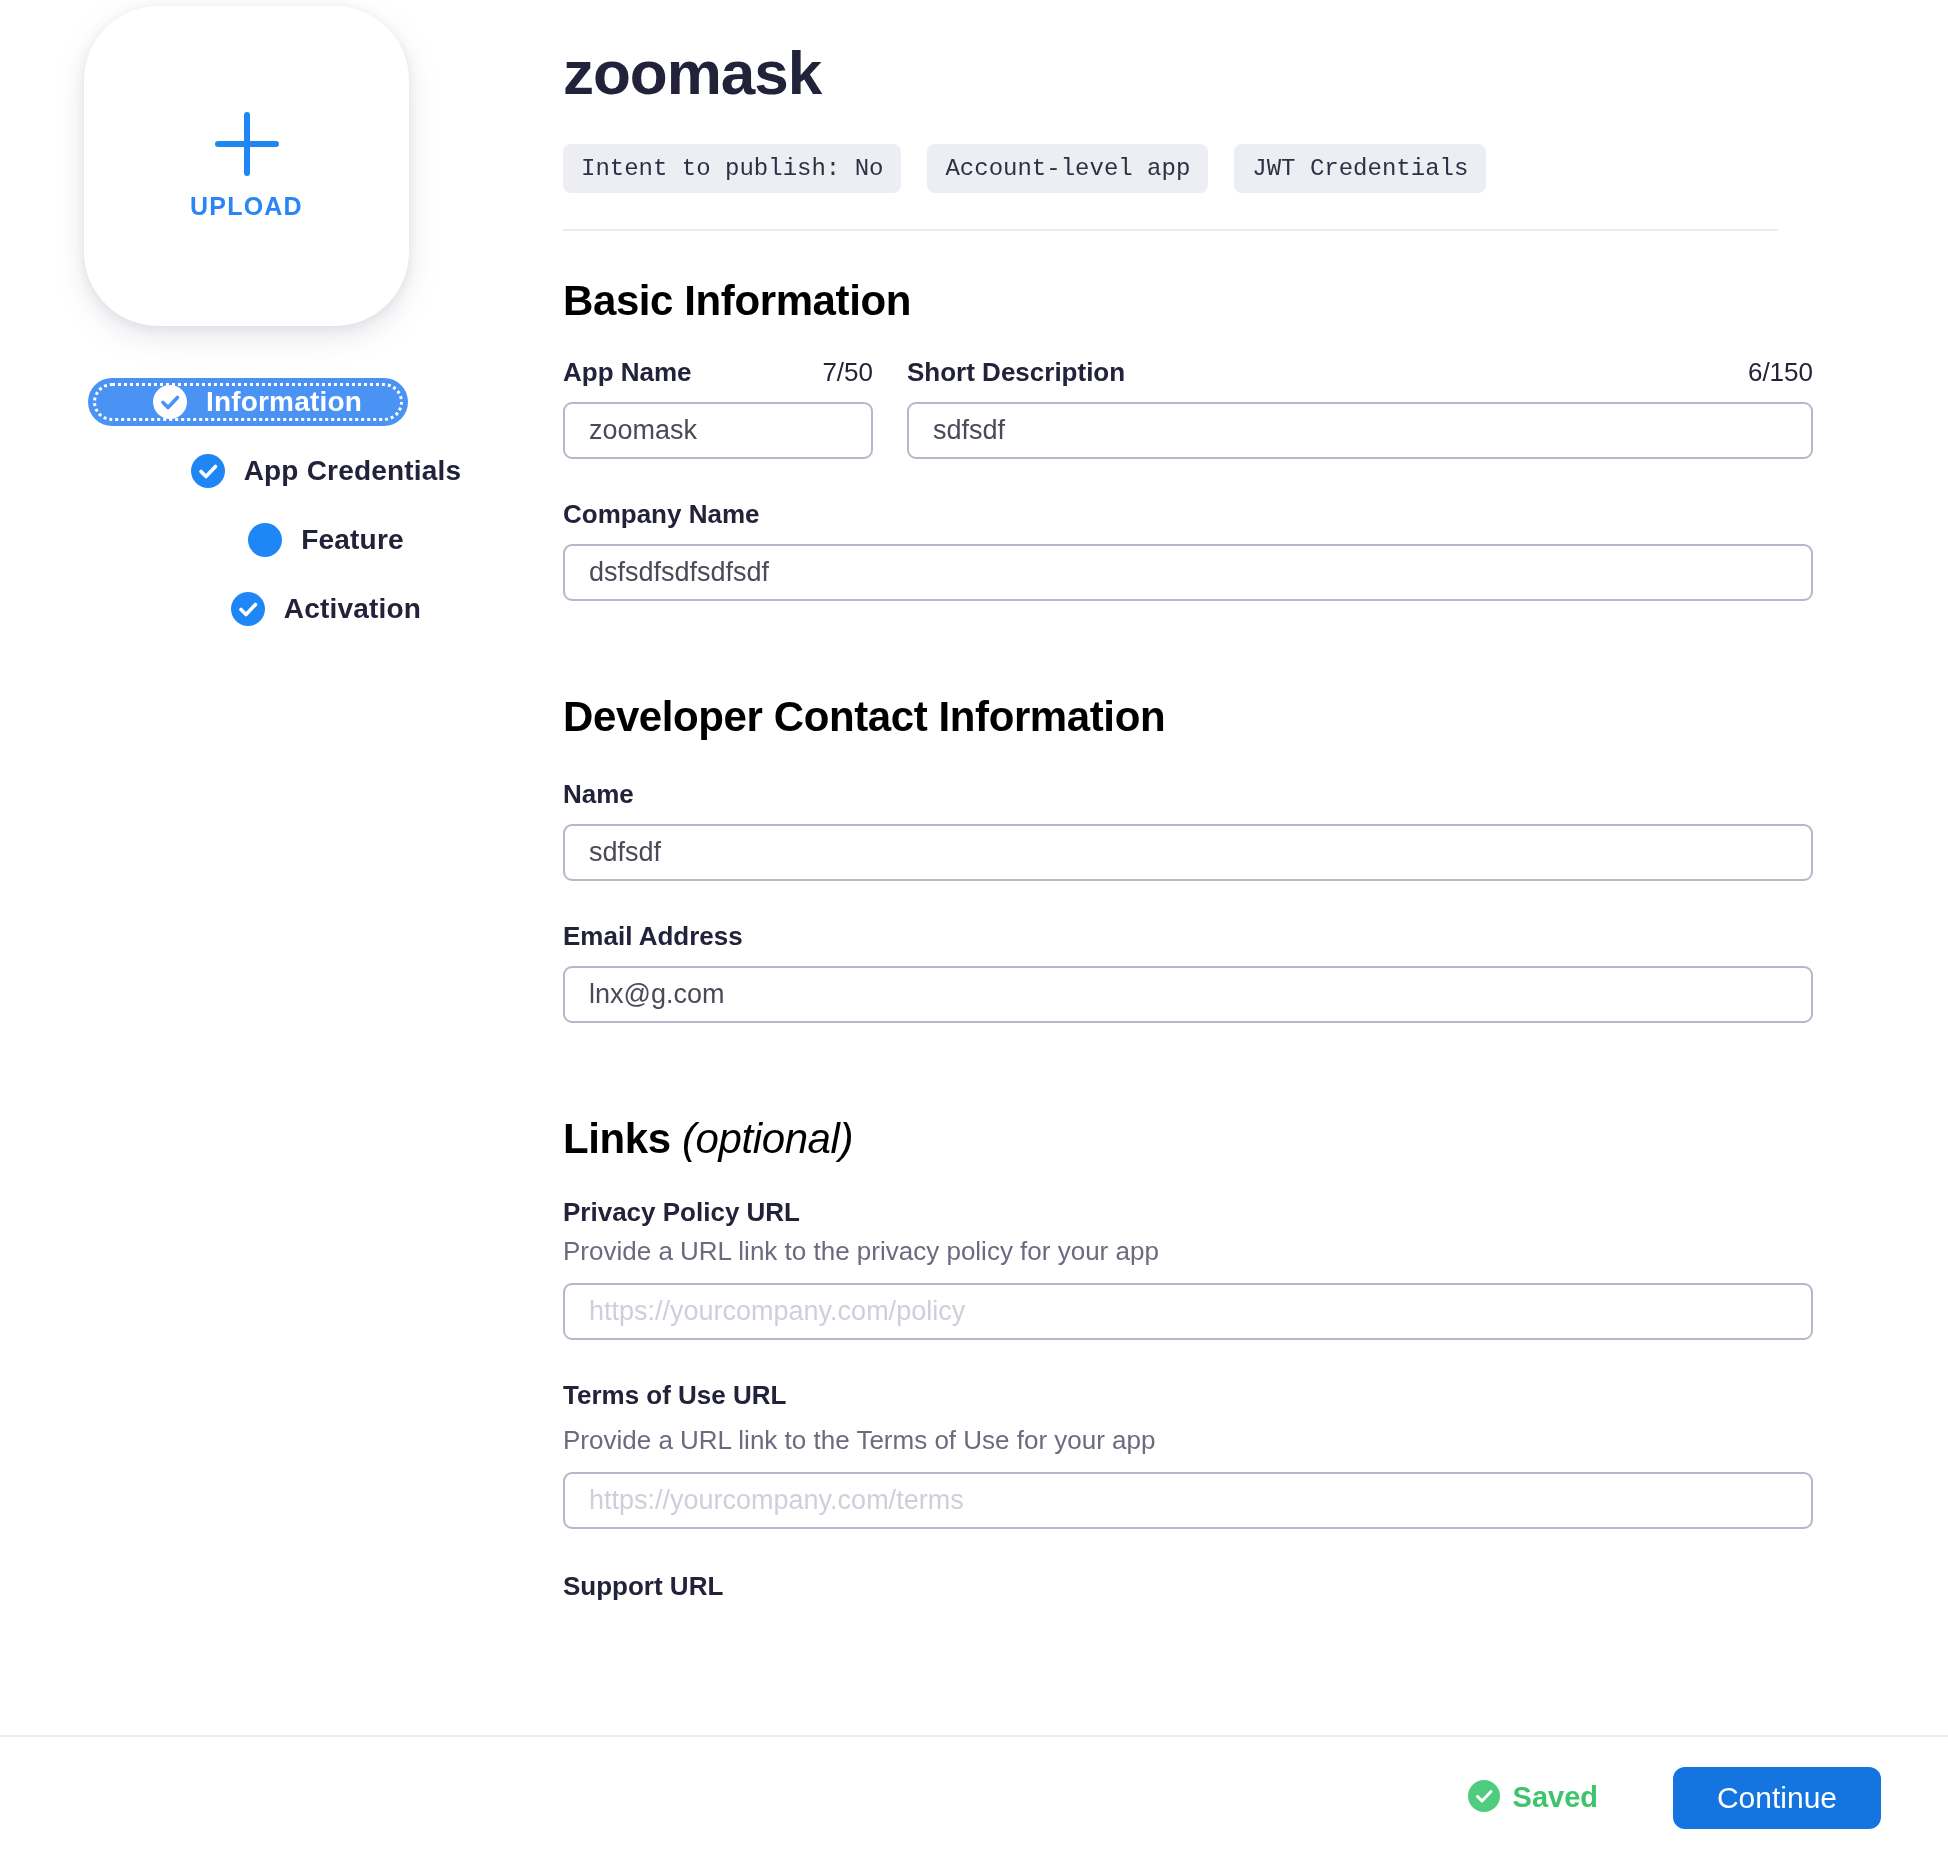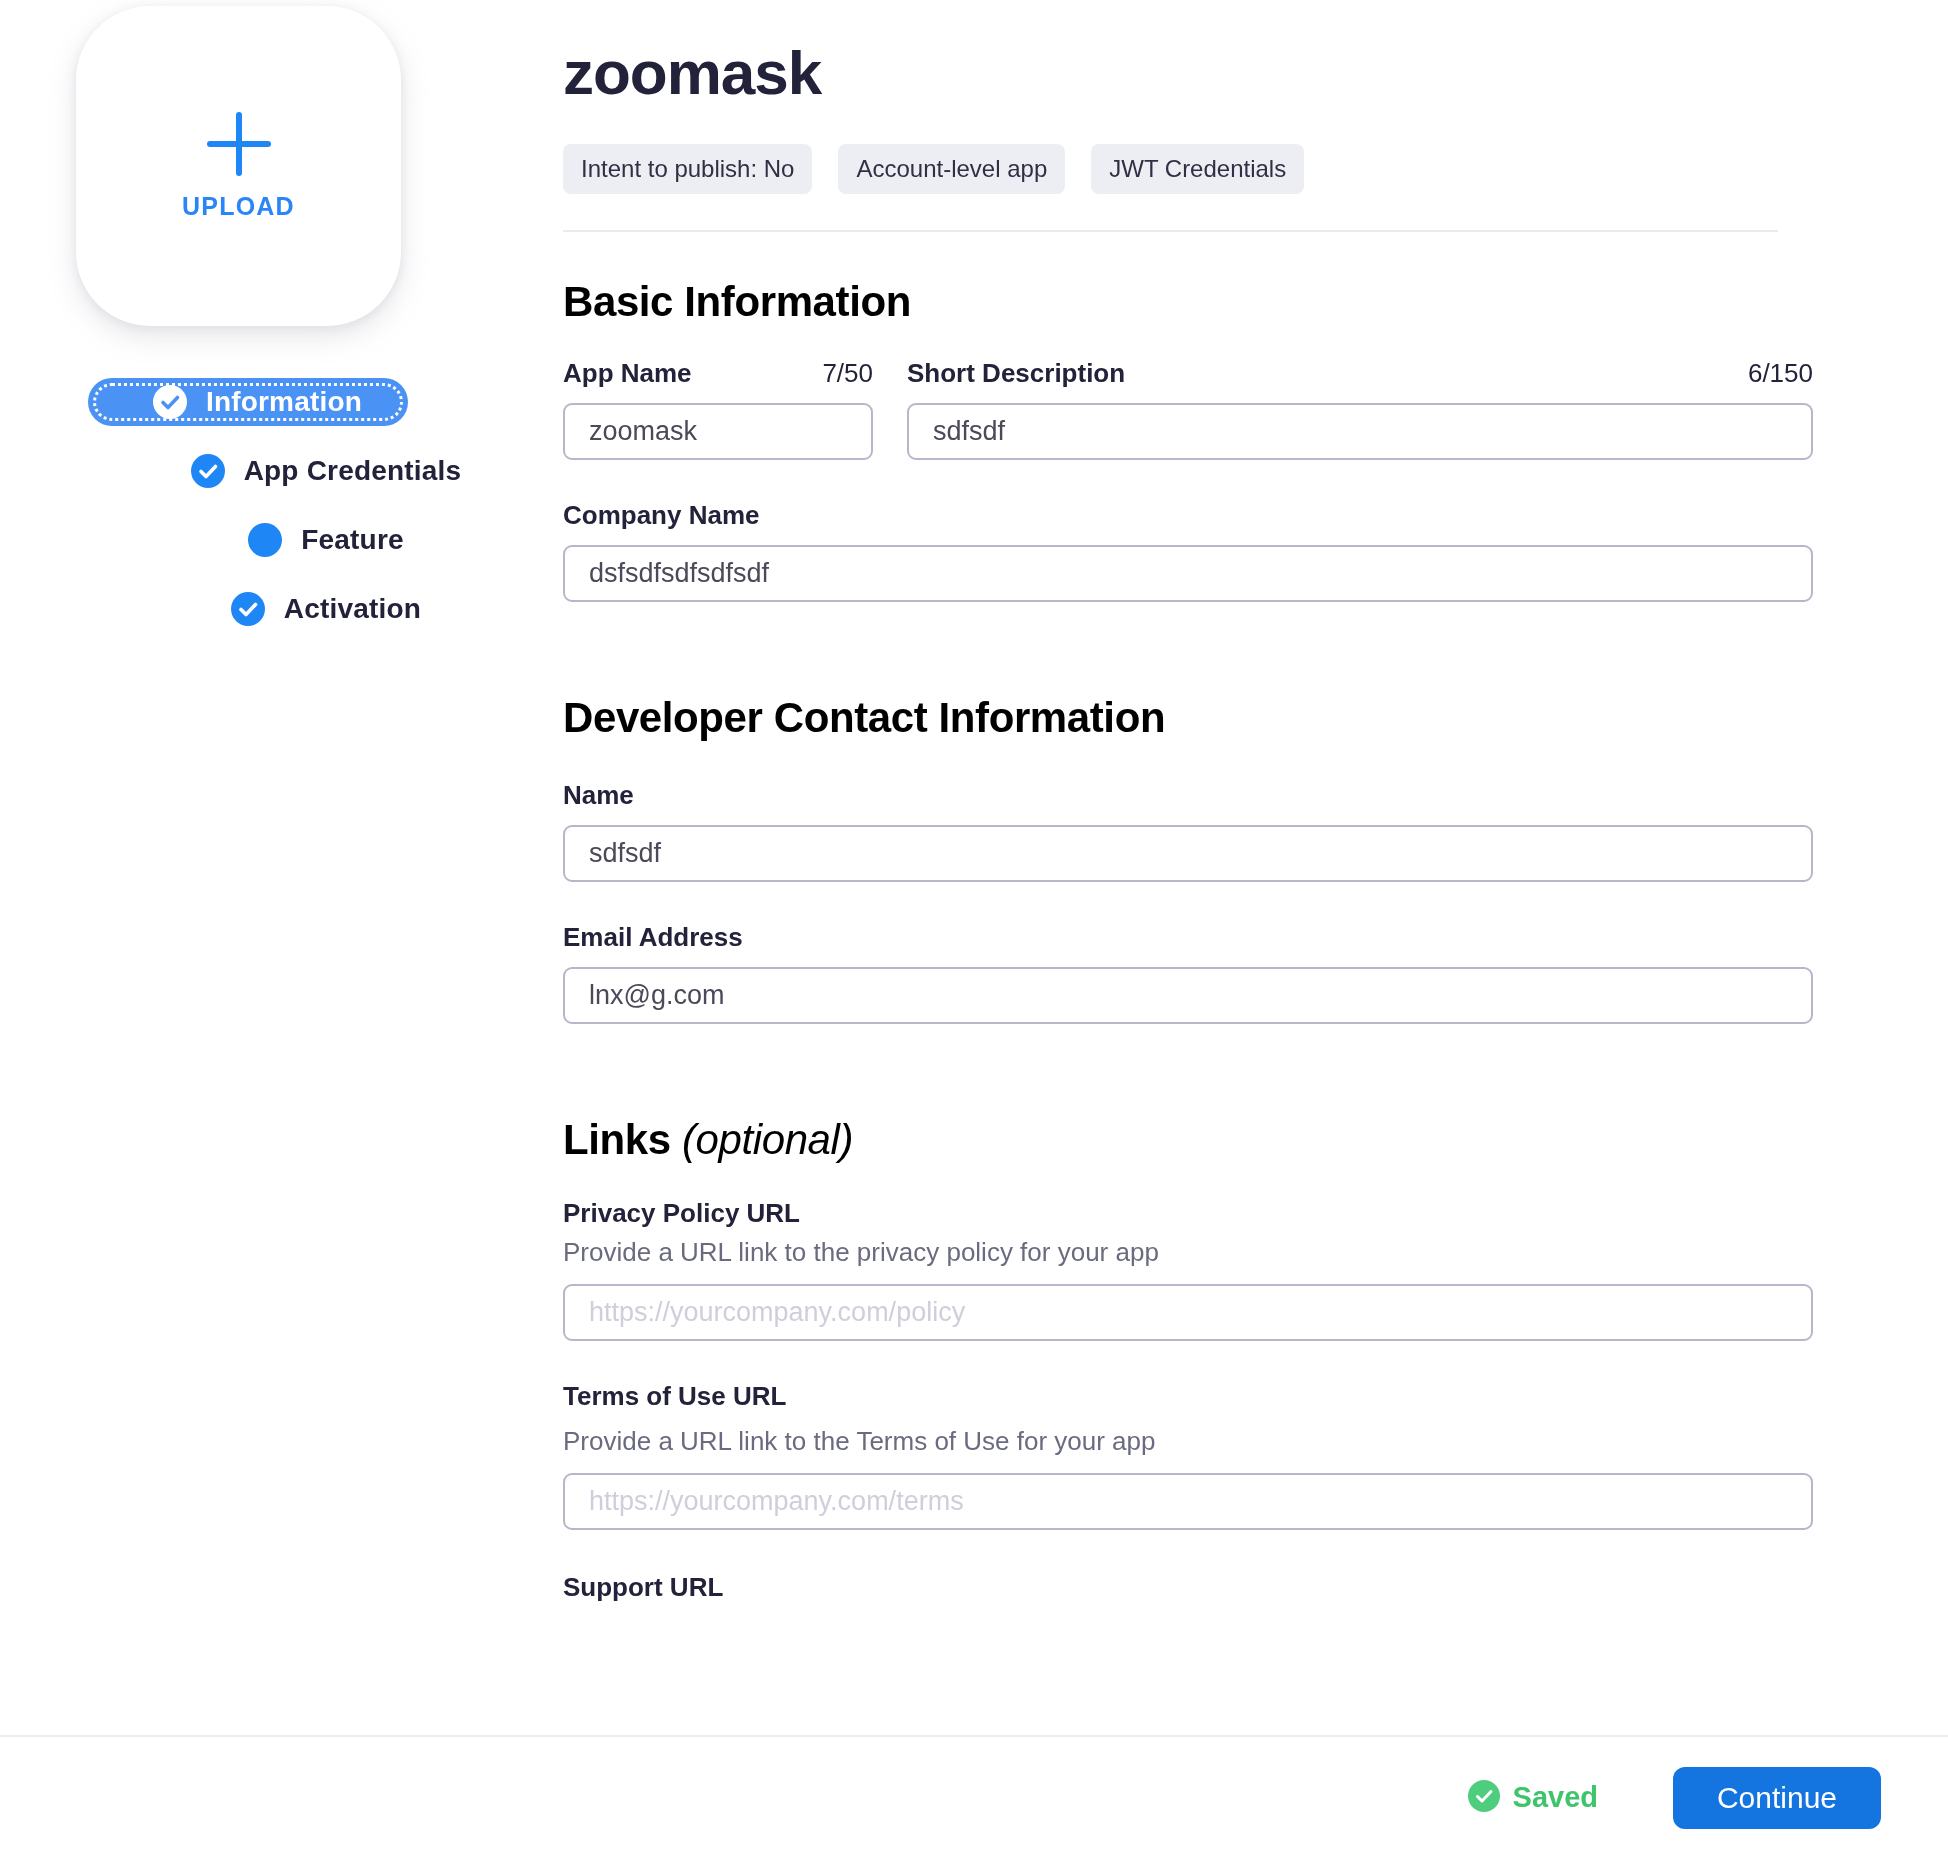--- a/index.html
+++ b/index.html
@@ -24,21 +24,21 @@
     position: absolute;
     left: 0;
     top: 0;
     width: 545px;
     height: 1735px;
     background: #ffffff;
   }
 
   .upload-card {
     position: absolute;
-    left: 76px;
+    left: 84px;
     top: 6px;
     width: 325px;
     height: 320px;
     background: #ffffff;
     border-radius: 74px;
     box-shadow: 0 10px 28px rgba(140,140,165,0.22),
                 0 2px 10px rgba(140,140,165,0.14);
     display: flex;
     flex-direction: column;
     align-items: center;
@@ -134,20 +134,21 @@
     font-weight: bold;
     color: #22223a;
     letter-spacing: -1px;
     margin-top: 25px;
   }
 
   .chips {
     display: flex;
     gap: 26px;
     margin-top: 36px;
+    font-family: Liberation Mono, monospace;
   }
   .chip {
     background: #edeef4;
     color: #2f3043;
     font-size: 24px;
     border-radius: 8px;
     padding: 11px 18px;
     white-space: nowrap;
   }
 

